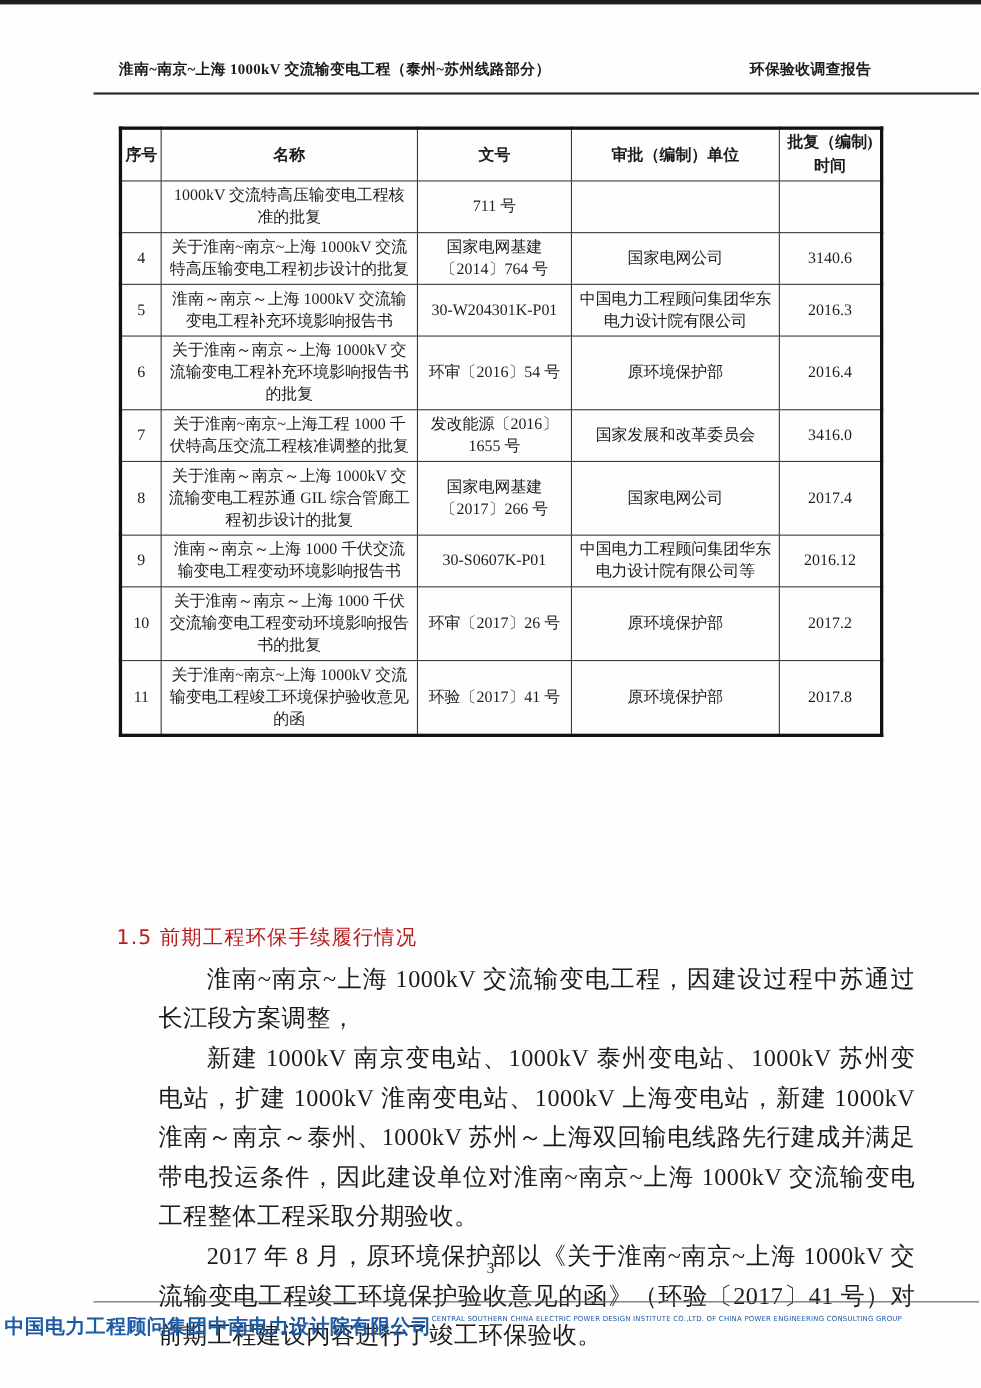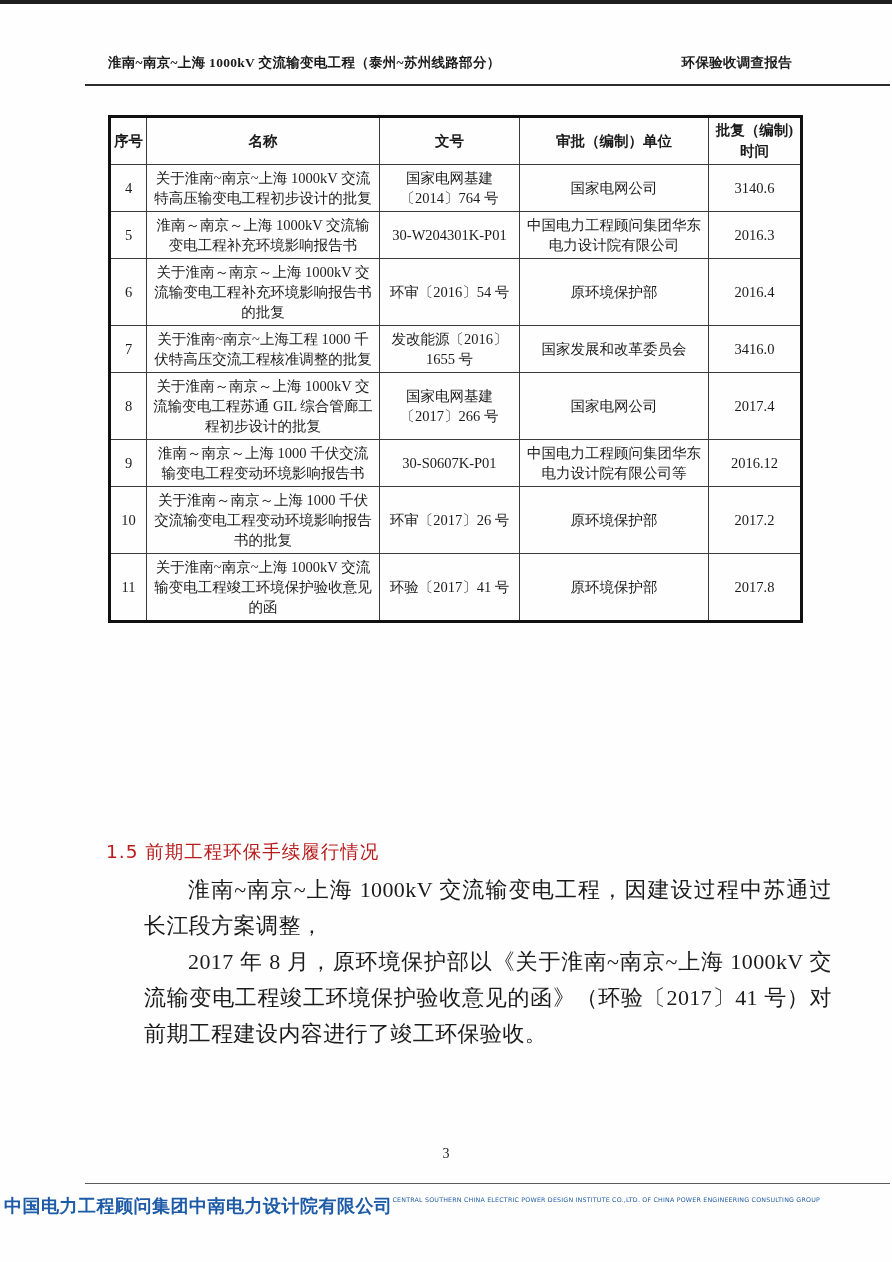--- a/index.html
+++ b/index.html
@@ -99,20 +99,27 @@
   <thead>
     <tr>
       <th>序号</th>
       <th>名称</th>
       <th>文号</th>
       <th>审批（编制）单位</th>
       <th>批复（编制)时间</th>
     </tr>
   </thead>
   <tbody>
+  <tr>
+    <td></td>
+    <td>1000kV 交流特高压输变电工程核准的批复</td>
+    <td>711 号</td>
+    <td></td>
+    <td></td>
+  </tr>
 
   <tr>
     <td>4</td>
     <td>关于淮南~南京~上海 1000kV 交流特高压输变电工程初步设计的批复</td>
     <td>国家电网基建〔2014〕764 号</td>
     <td>国家电网公司</td>
     <td>3140.6</td>
   </tr>
 
   <tr>
@@ -170,20 +177,21 @@
     <td>原环境保护部</td>
     <td>2017.8</td>
   </tr>
 </tbody>
 </table>
 
 <h2 class="section-heading">1.5 前期工程环保手续履行情况</h2>
 
 <div class="body-text">
   <p>淮南~南京~上海 1000kV 交流输变电工程，因建设过程中苏通过长江段方案调整，</p>
+  <p>新建 1000kV 南京变电站、1000kV 泰州变电站、1000kV 苏州变电站，扩建 1000kV 淮南变电站、1000kV 上海变电站，新建 1000kV 淮南～南京～泰州、1000kV 苏州～上海双回输电线路先行建成并满足带电投运条件，因此建设单位对淮南~南京~上海 1000kV 交流输变电工程整体工程采取分期验收。</p>
   <p>2017 年 8 月，原环境保护部以《关于淮南~南京~上海 1000kV 交流输变电工程竣工环境保护验收意见的函》（环验〔2017〕41 号）对前期工程建设内容进行了竣工环保验收。</p>
 </div>
 
 <div class="page-number">3</div>
 
 <div class="footer-rule"></div>
 <div class="footer">
   <div class="logo">
     <span>C</span>
       <span>E</span>

